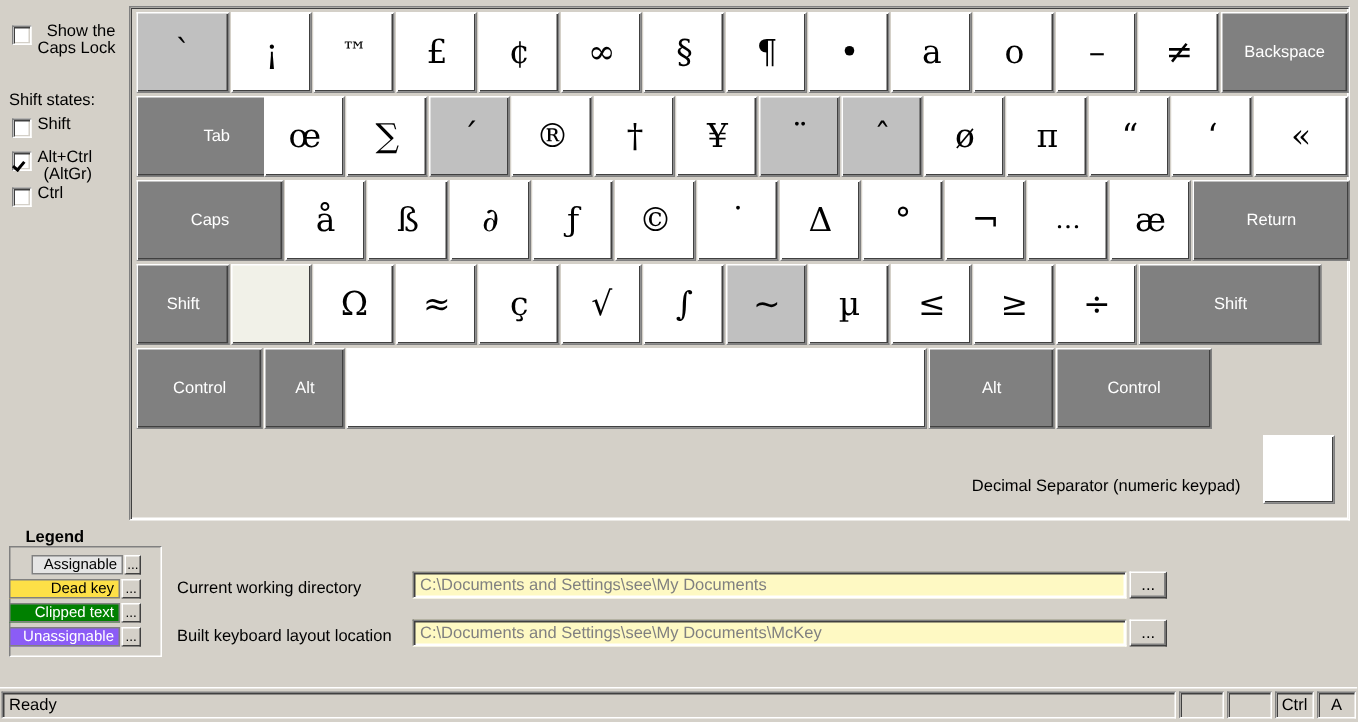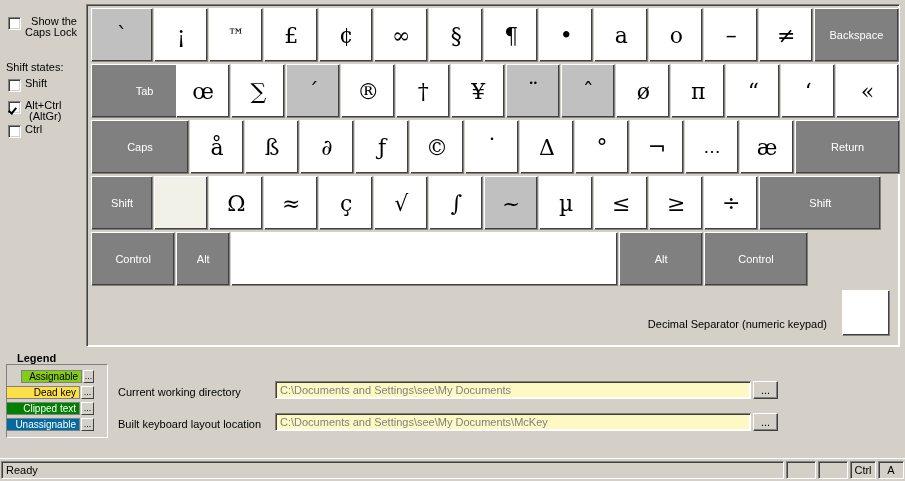--- a/index.html
+++ b/index.html
@@ -148,24 +148,24 @@
     width: 74px; height: 13px;
     border: 1px solid #808080;
     box-sizing: border-box;
     font-size: 10px;
     text-align: right;
     padding-right: 3px;
     line-height: 11px;
     color: #000;
     overflow: hidden;
   }
-  .legend-swatch.sw-assignable { background: #84cc16; margin-left: 15px; }
+  .legend-swatch.sw-assignable { background: #e5e5e5; margin-left: 15px; }
   .legend-swatch.sw-dead       { background: #fde047; }
   .legend-swatch.sw-clipped    { background: #008000; color: #ffffff; }
-  .legend-swatch.sw-unassign   { background: #0369a1; color: #ffffff; }
+  .legend-swatch.sw-unassign   { background: #8b5cf6; color: #ffffff; }
   .legend-btn {
     width: 13px; height: 13px;
     margin-left: 1px;
     background: #d4d0c8;
     border: 1px solid #ffffff;
     border-right-color: #404040;
     border-bottom-color: #404040;
     font-size: 9px;
     line-height: 9px;
     text-align: center;

